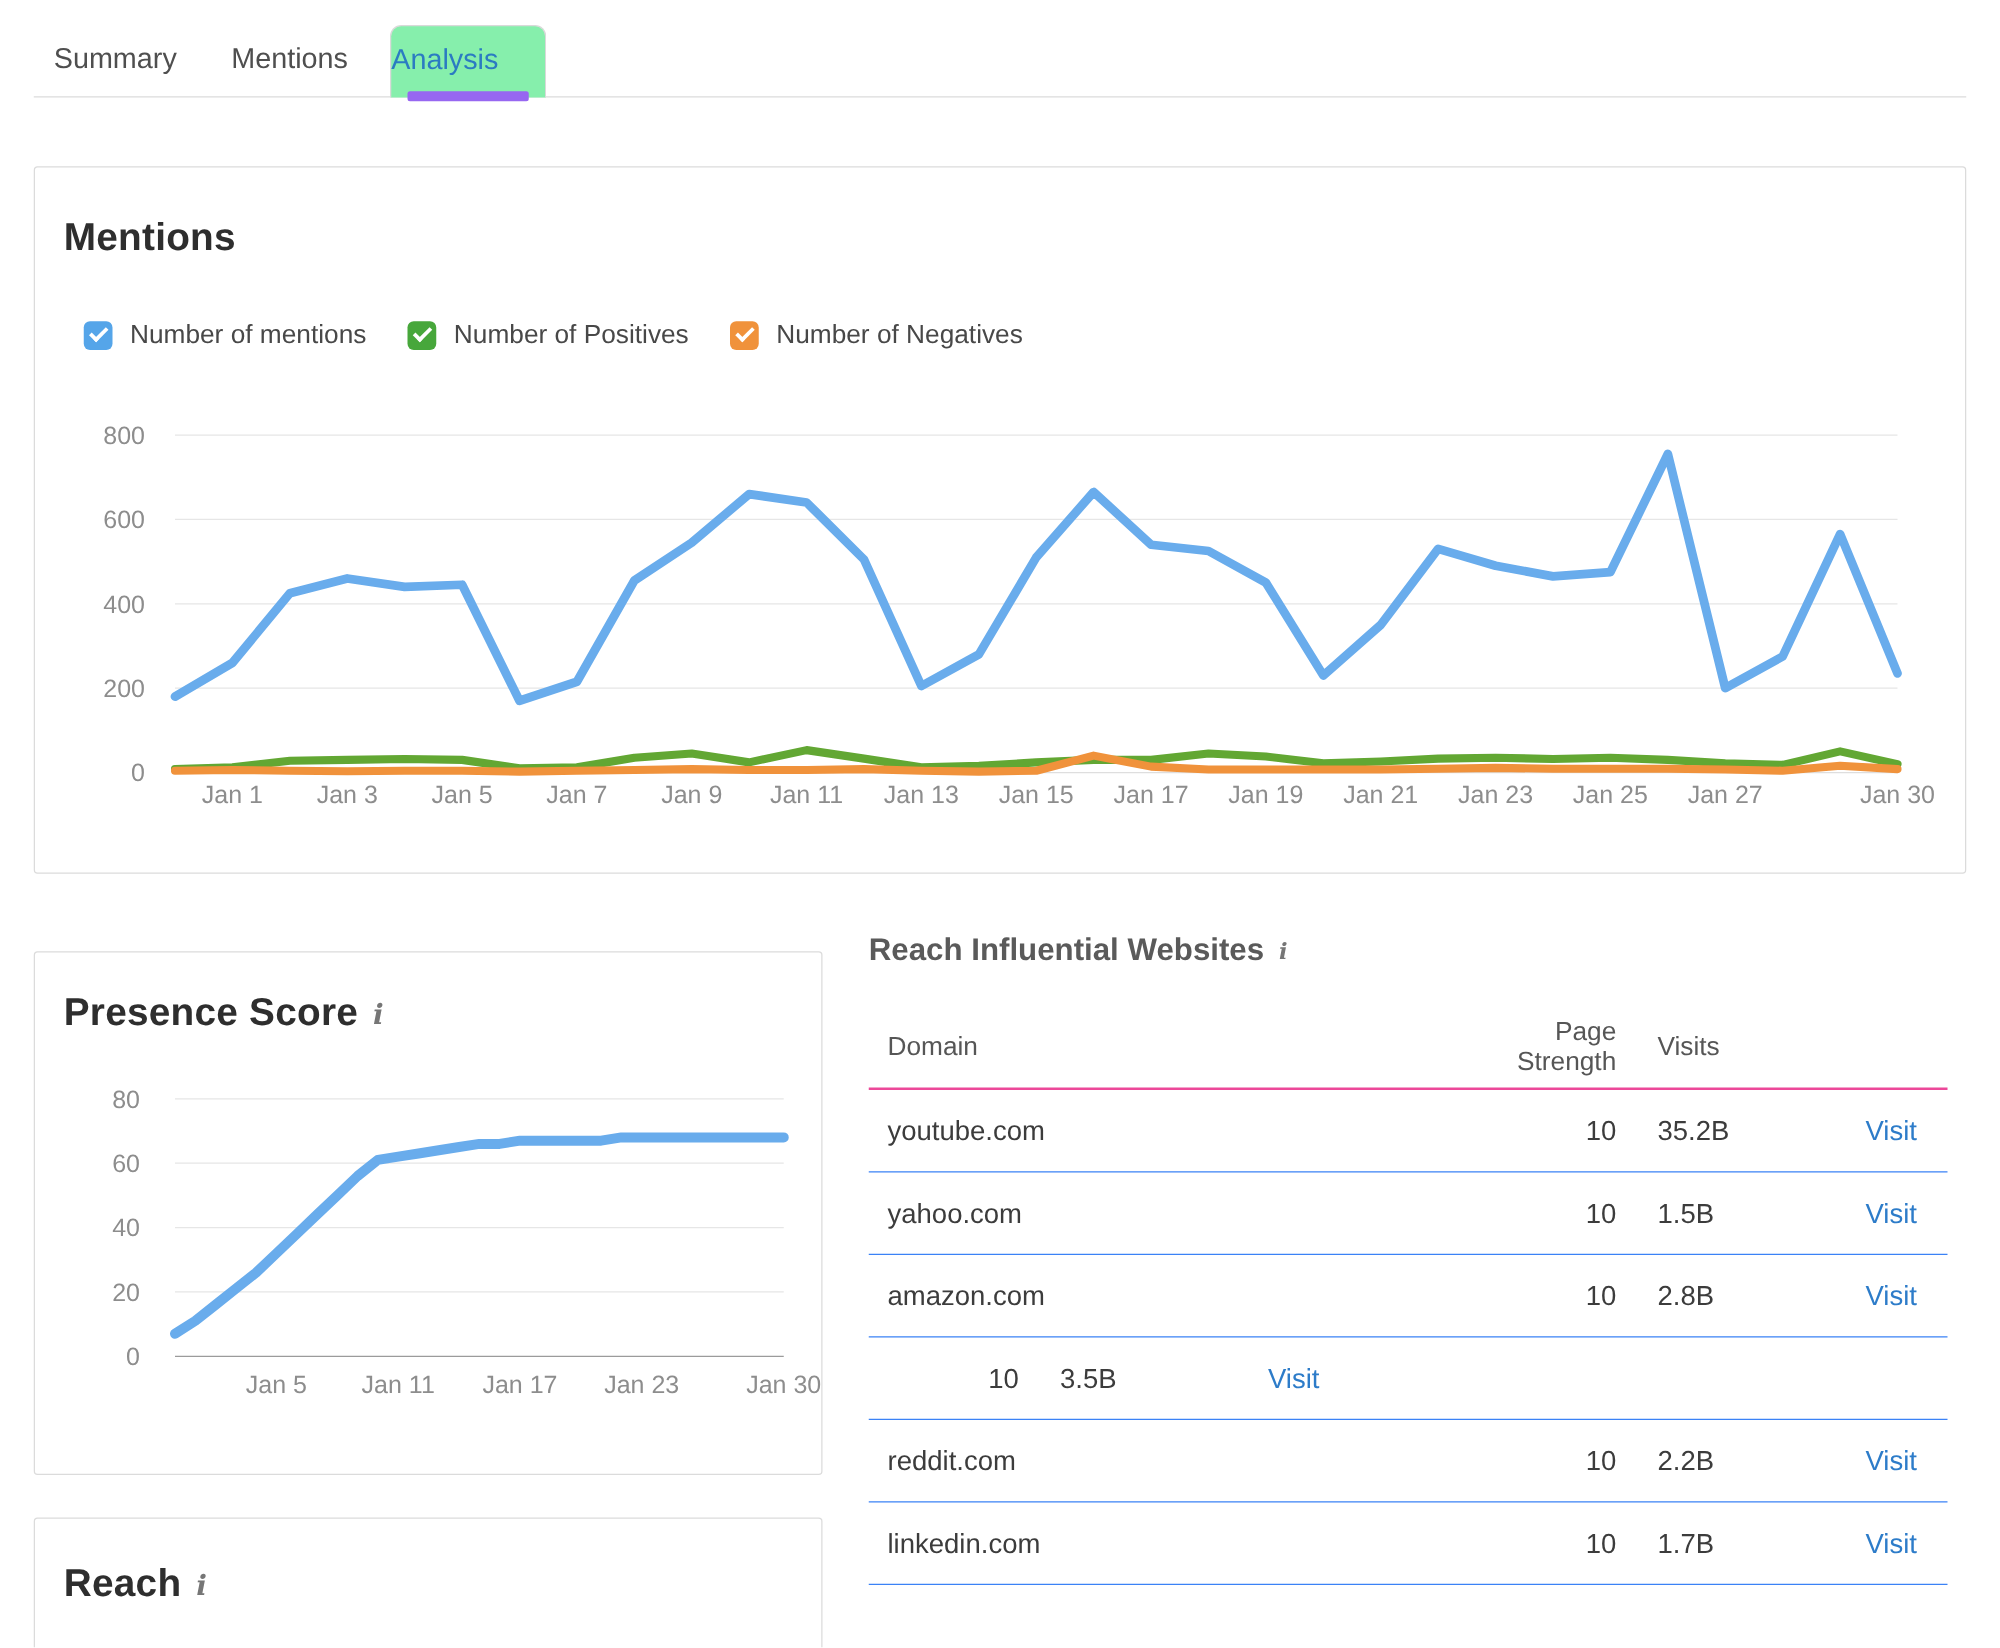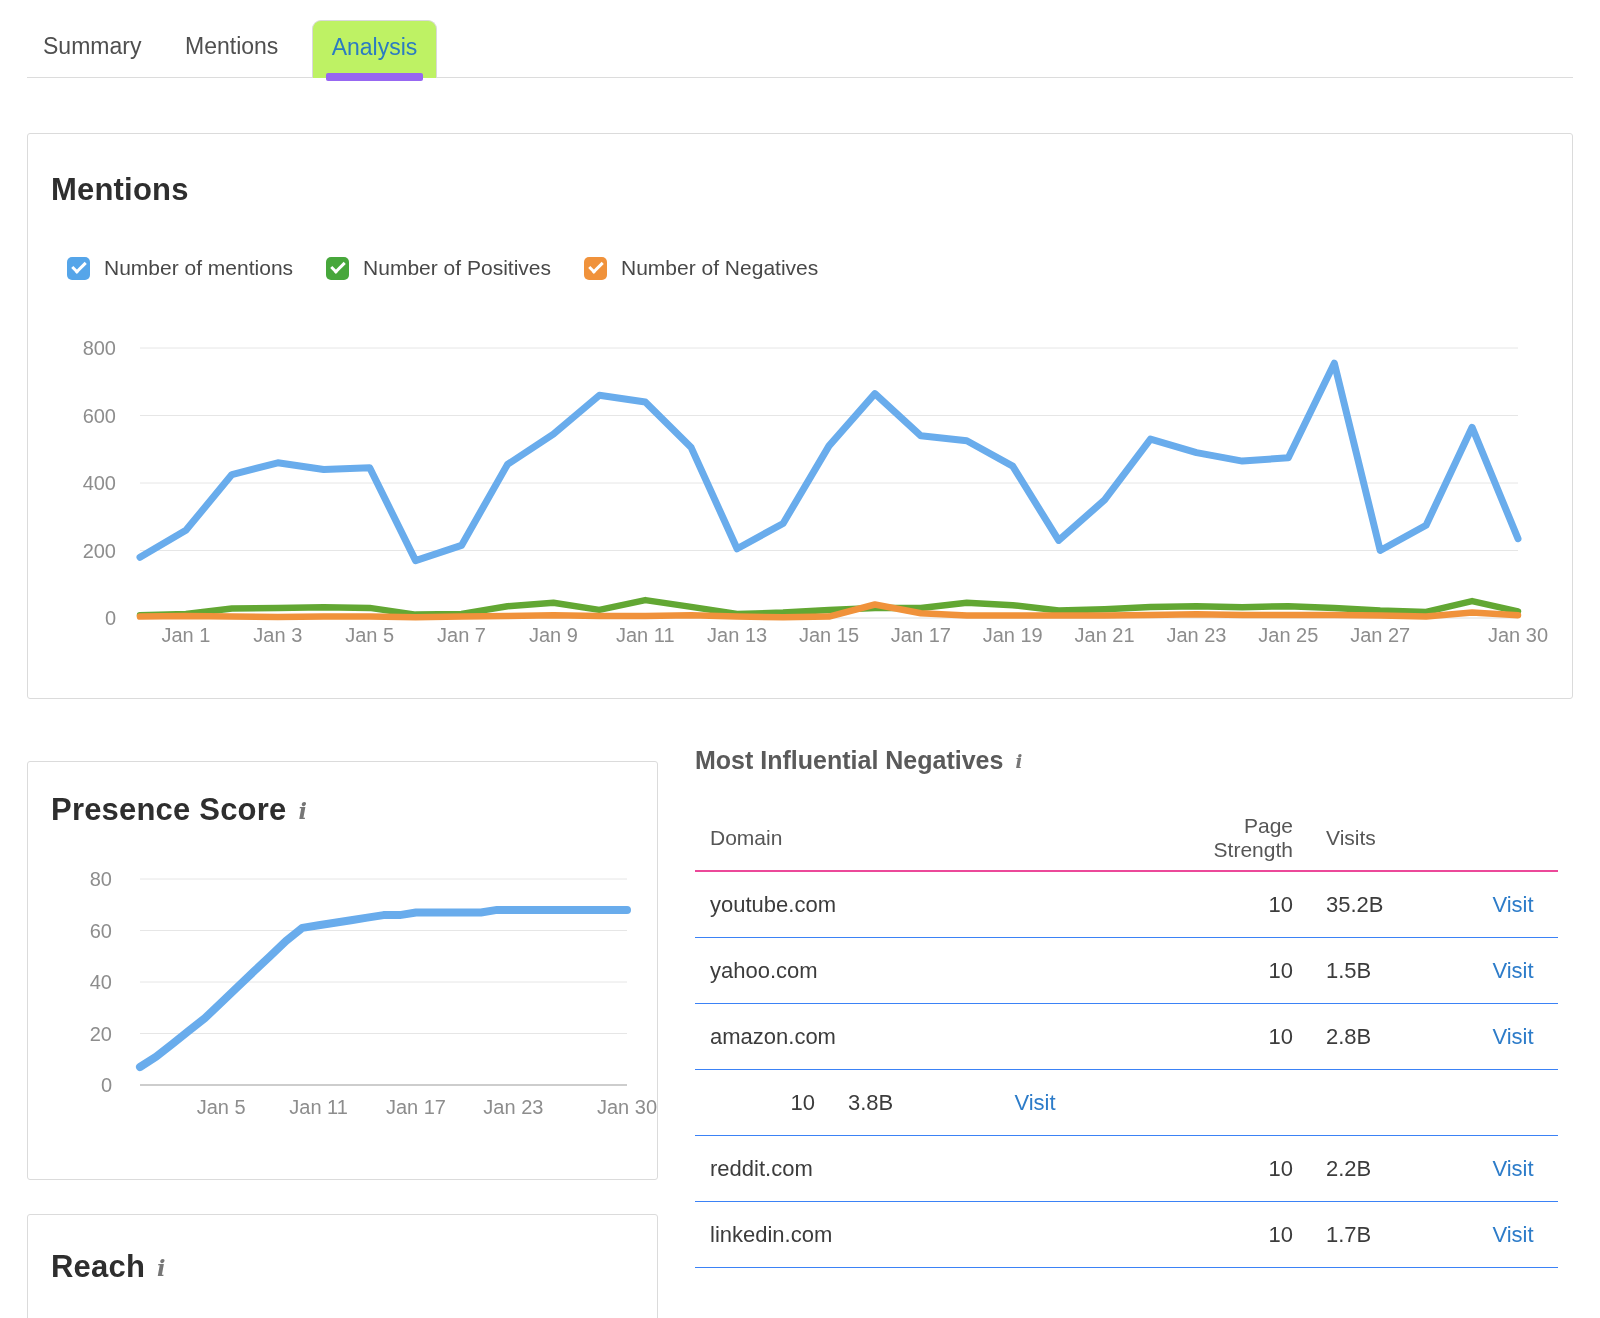--- a/index.html
+++ b/index.html
@@ -5,22 +5,22 @@
   * { margin:0; padding:0; box-sizing:border-box; }
   html,body { background:#ffffff; }
   body { font-family:"Liberation Sans", sans-serif; }
   .stage { position:relative; width:1600px; height:1318px; background:#fff; overflow:hidden; }
 
   
   .tab { position:absolute; top:33px; font-size:23px; color:#4f4f4f; cursor:pointer; }
   .tab-summary { left:43px; }
   .tab-mentions { left:185px; }
   .tab-box { position:absolute; left:312px; top:20px; width:125px; height:58px;
-             background:#bef264; border:1px solid #d9d9d9; border-bottom:none;
-             border-radius:9px 9px 0 0; z-index:3; display:flex; justify-content:center; }
+             background:#86efac; border:1px solid #d9d9d9; border-bottom:none;
+             border-radius:9px 9px 0 0; z-index:3; display:flex; }
   .tab-box .tab-label { margin-top:13px; font-size:23px; color:#2b7bc2; }
   .active-underline { position:absolute; left:13px; right:13px; bottom:-3px; height:8px;
                       background:#9767f1; border-radius:2px; }
   .tabs-hairline { position:absolute; left:27px; width:1546px; top:77px; height:1px; background:#dcdcdc; z-index:1; }
 
   
   .card { position:absolute; background:#fff; border:1px solid #dbdbdb; border-radius:3px; }
   .card-mentions { left:27px; top:133px;  width:1546px; height:566px; }
   .card-presence { left:27px; top:761px;  width:631px;  height:419px; }
   .card-reach    { left:27px; top:1214px; width:631px;  height:160px; }
@@ -145,21 +145,21 @@
       </svg>
   </section>
 
   <section class="card card-reach">
     <h2 class="card-title">
       <span>Reach</span><span class="info-icon">i</span>
     </h2>
   </section>
 
   <h3 class="websites-title">
-    <span>Most Influential Negatives</span><span class="info-icon">i</span>
+    <span>Reach Influential Websites</span><span class="info-icon">i</span>
   </h3>
 
   <div class="websites-table">
     <div class="wt-row wt-header">
       <div class="wt-cell c-domain">Domain</div>
       <div class="wt-cell c-strength">Page Strength</div>
       <div class="wt-cell c-visits">Visits</div>
       <div class="wt-cell c-visit"></div>
     </div>
 
@@ -176,21 +176,21 @@
       <div class="wt-cell c-visit"><a class="visit-link">Visit</a></div>
     </div>
     <div class="wt-row">
       <div class="wt-cell c-domain">amazon.com</div>
       <div class="wt-cell c-strength">10</div>
       <div class="wt-cell c-visits">2.8B</div>
       <div class="wt-cell c-visit"><a class="visit-link">Visit</a></div>
     </div>
     <div class="wt-row">
       <div class="wt-cell c-strength">10</div>
-      <div class="wt-cell c-visits">3.8B</div>
+      <div class="wt-cell c-visits">3.5B</div>
       <div class="wt-cell c-visit"><a class="visit-link">Visit</a></div>
     </div>
     <div class="wt-row">
       <div class="wt-cell c-domain">reddit.com</div>
       <div class="wt-cell c-strength">10</div>
       <div class="wt-cell c-visits">2.2B</div>
       <div class="wt-cell c-visit"><a class="visit-link">Visit</a></div>
     </div>
     <div class="wt-row">
       <div class="wt-cell c-domain">linkedin.com</div>

